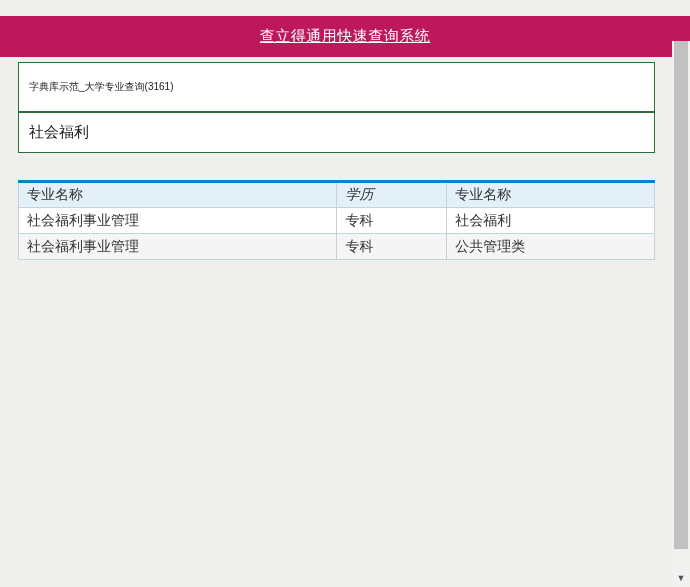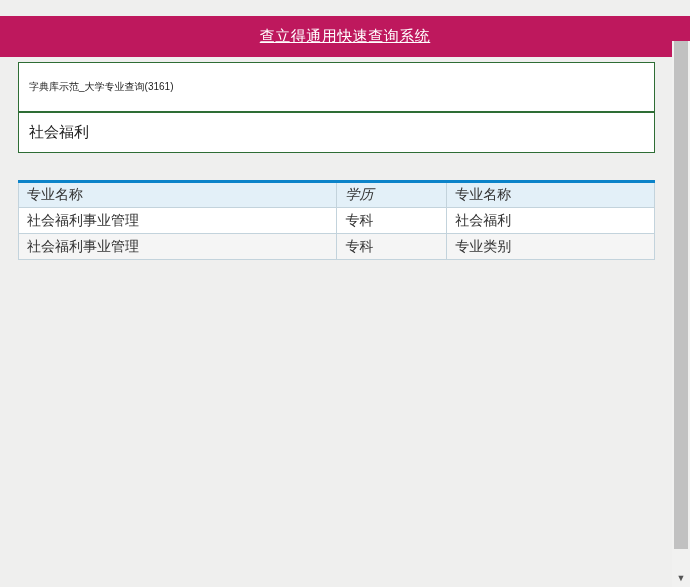--- a/index.html
+++ b/index.html
@@ -99,21 +99,21 @@
   </thead>
   <tbody>
     <tr class="row-even">
       <td>社会福利事业管理</td>
       <td>专科</td>
       <td>社会福利</td>
     </tr>
     <tr class="row-odd">
       <td>社会福利事业管理</td>
       <td>专科</td>
-      <td>专业类别</td>
+      <td>公共管理类</td>
     </tr>
   </tbody>
 </table>
 
 <div class="scrollbar">
   <div class="scrollbar-thumb"></div>
   <div class="scrollbar-down-btn">
     <span>▼</span>
   </div>
 </div>

